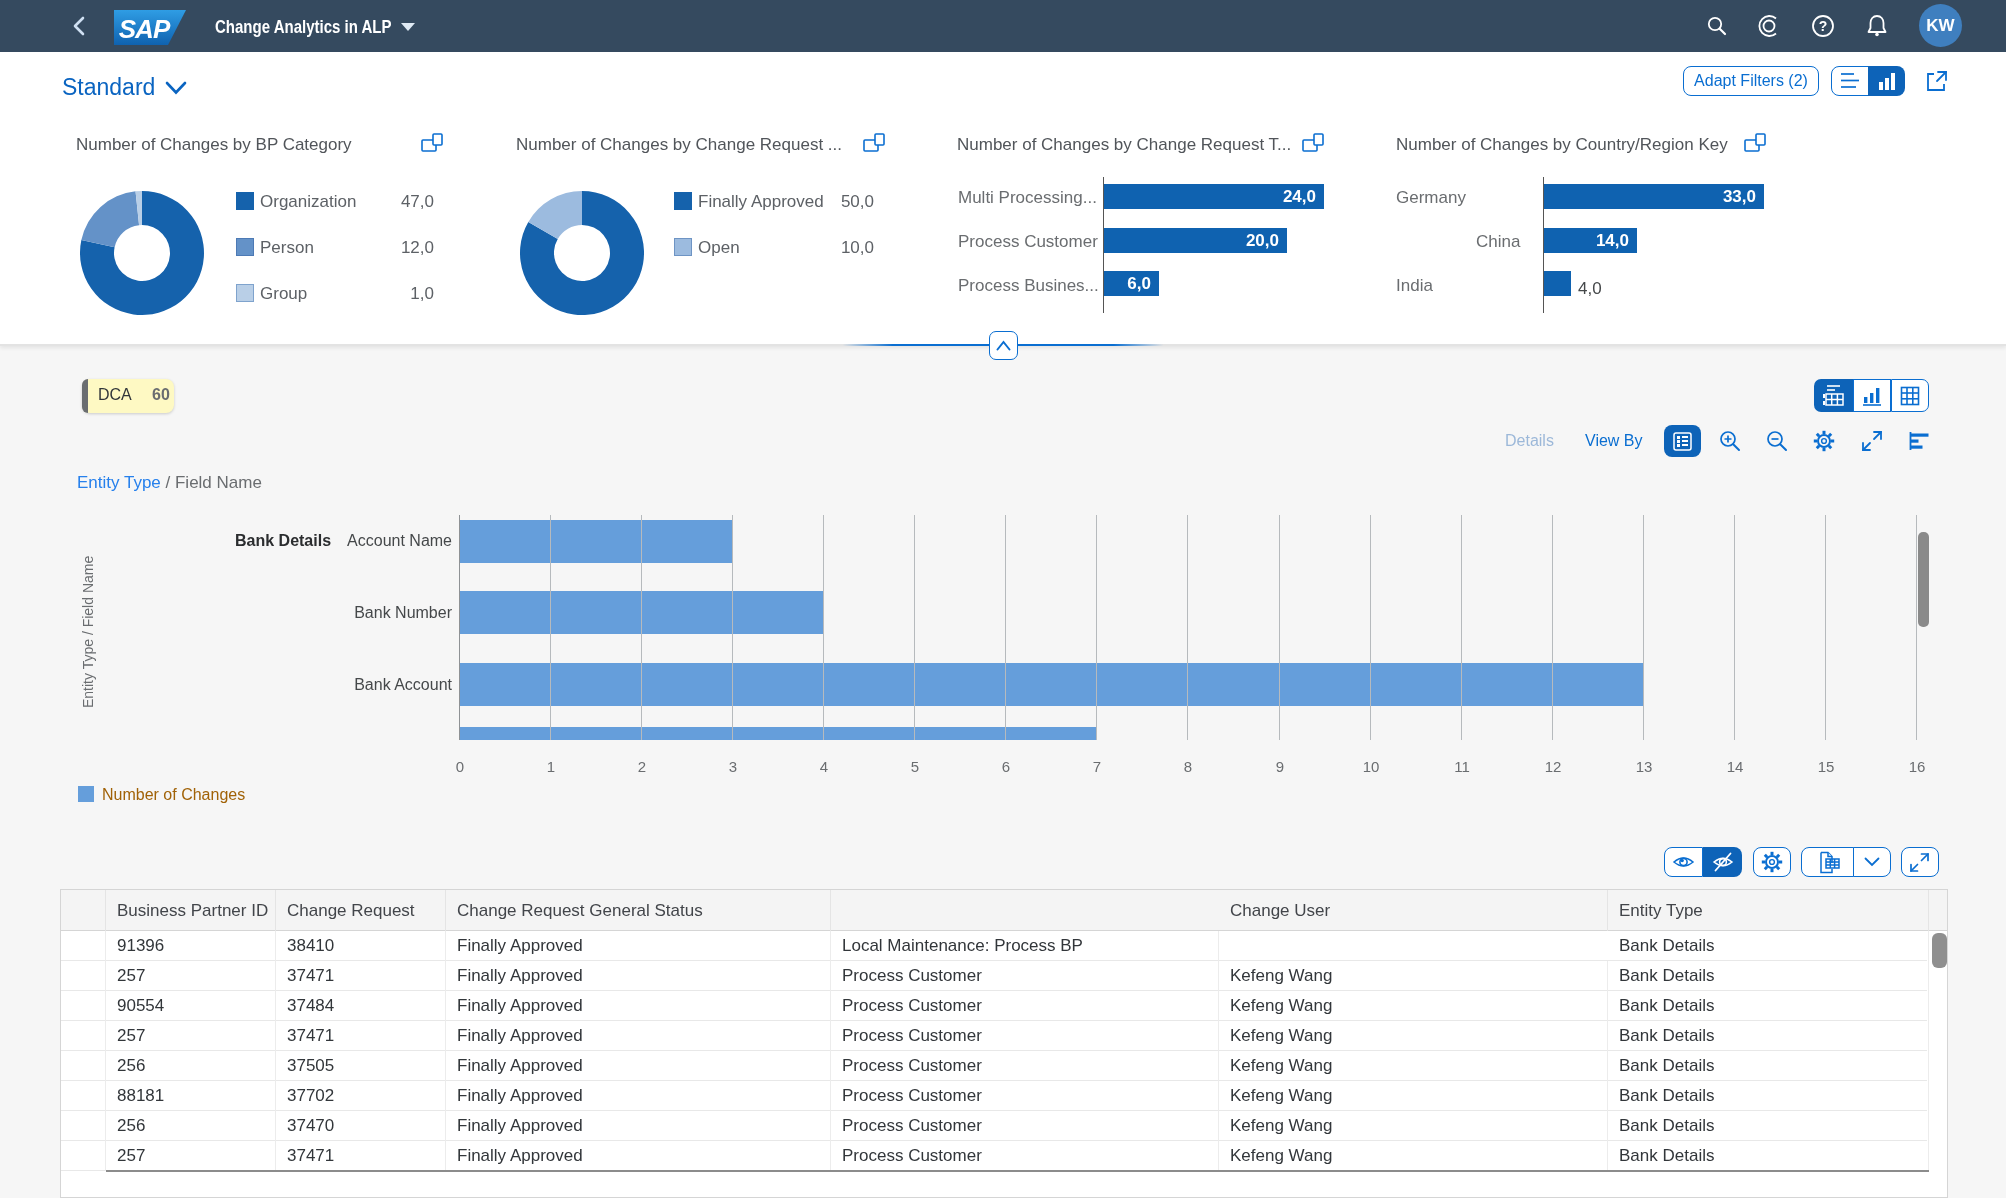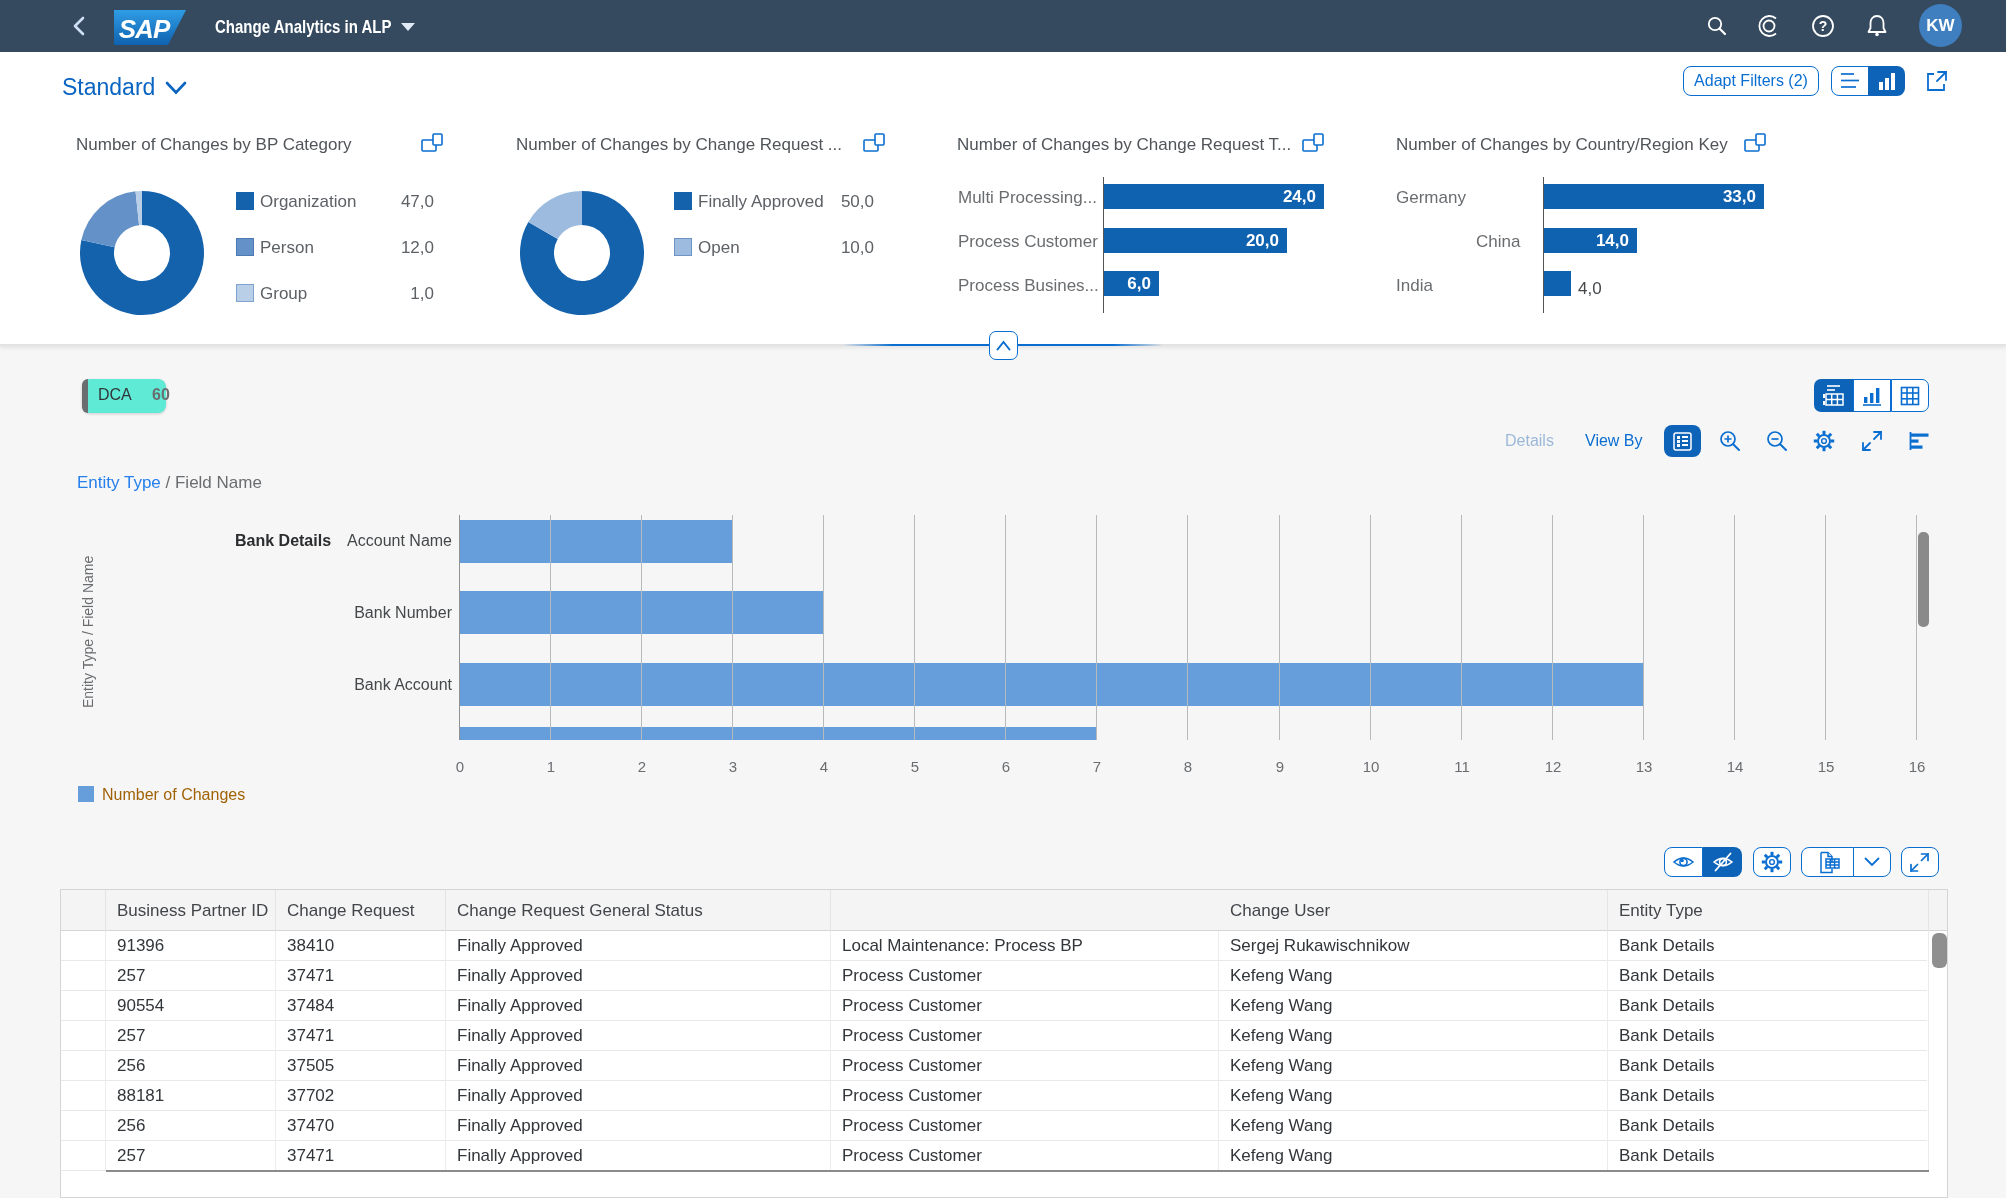--- a/index.html
+++ b/index.html
@@ -17,21 +17,21 @@
   .btn{box-sizing:border-box;border:1px solid #0a6ed1;border-radius:8px;background:#fff;color:#0a6ed1;}
   .adapt{left:1683px;top:66px;width:136px;height:30px;font-size:16px;text-align:center;line-height:28px;}
   .card-title{font-size:17px;color:#51555a;top:135px;white-space:nowrap;}
   .leg-sq{width:18px;height:18px;box-sizing:border-box;}
   .leg-lb{font-size:17px;color:#5d6166;white-space:nowrap;}
   .leg-val{font-size:17px;color:#5d6166;text-align:right;width:70px;}
   .kbar{background:#0f62b0;height:25px;}
   .kbar .v{color:#fff;font-weight:bold;font-size:17px;position:absolute;right:8px;top:3px;}
   .kcat{font-size:17px;color:#6a6d70;position:absolute;white-space:nowrap;}
   
-  .chip{left:82px;top:379px;width:84px;height:34px;background:#5eead4;border-radius:8px;box-shadow:0 1px 3px rgba(0,0,0,.18);}
+  .chip{left:82px;top:379px;width:92px;height:34px;background:#fef9c3;border-radius:8px;box-shadow:0 1px 3px rgba(0,0,0,.18);}
   .chip .bar{position:absolute;left:0;top:0;width:6px;height:34px;background:#6a6d70;border-radius:8px 0 0 8px;}
   .chip .t1{position:absolute;left:16px;top:7px;font-size:16px;color:#32363a;}
   .chip .t2{position:absolute;left:70px;top:7px;font-size:16px;font-weight:bold;color:#6a6d70;}
   .seg{box-sizing:border-box;border:1px solid #0a6ed1;background:#fff;}
   .tool-txt{font-size:16px;}
   .bc{font-size:17px;}
   .gline{position:absolute;width:1px;background:#b6babd;top:515px;height:225px;}
   .mbar{position:absolute;background:#659edb;left:460px;}
   .xl{position:absolute;top:758px;font-size:15px;color:#6a6d70;transform:translateX(-50%);}
   .rowlab{position:absolute;font-size:16px;color:#45484a;right:1554px;white-space:nowrap;}
@@ -408,21 +408,20 @@
   <div class="hc" style="left:215px;width:170px;">Change Request</div>
   <div class="hc" style="left:385px;width:385px;">Change Request General Status</div>
   <div class="hc" style="left:1158px;width:389px;">Change User</div>
   <div class="hc" style="left:1547px;width:321px;">Entity Type</div>
   <div class="tr" style="top:41px;">
     <div class="td" style="left:0;width:45px;"></div>
     <div class="td" style="left:45px;width:170px;">91396</div>
     <div class="td" style="left:215px;width:170px;">38410</div>
     <div class="td" style="left:385px;width:385px;">Finally Approved</div>
     <div class="td" style="left:770px;width:388px;">Local Maintenance: Process BP</div>
-    <div class="td" style="left:1158px;width:389px;">Sergej Rukawischnikow</div>
     <div class="td" style="left:1547px;width:321px;">Bank Details</div>
   </div>
   <div class="tr" style="top:71px;">
     <div class="td" style="left:0;width:45px;"></div>
     <div class="td" style="left:45px;width:170px;">257</div>
     <div class="td" style="left:215px;width:170px;">37471</div>
     <div class="td" style="left:385px;width:385px;">Finally Approved</div>
     <div class="td" style="left:770px;width:388px;">Process Customer</div>
     <div class="td" style="left:1158px;width:389px;">Kefeng Wang</div>
     <div class="td" style="left:1547px;width:321px;">Bank Details</div>

